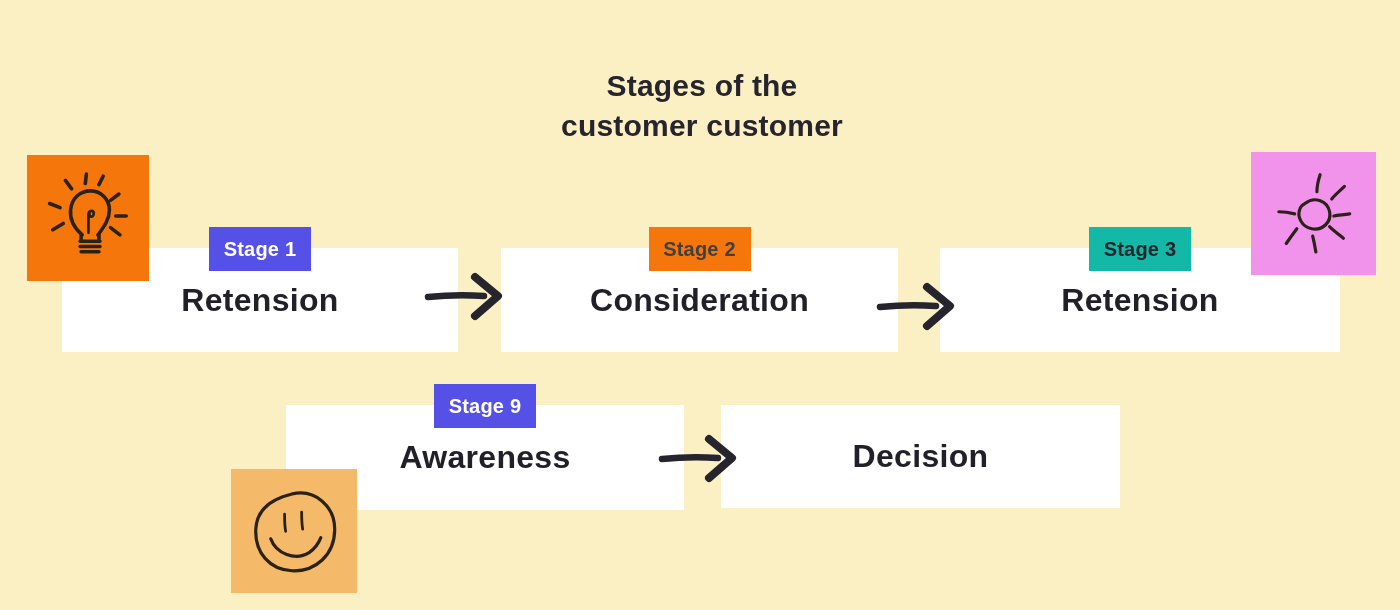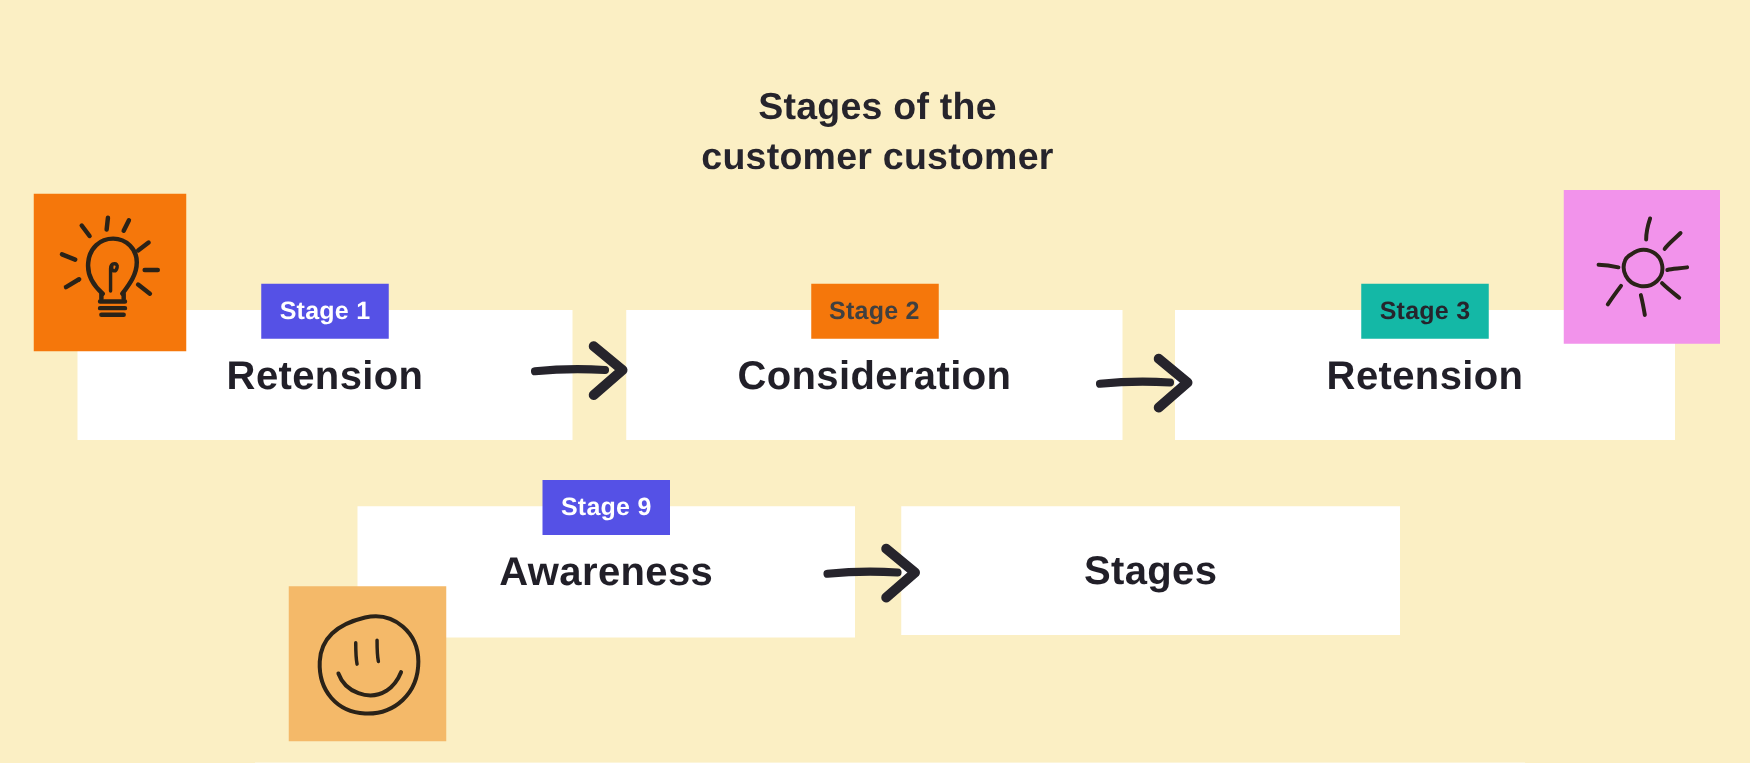--- a/index.html
+++ b/index.html
@@ -150,21 +150,21 @@
   </div>
 
   <div class="card" style="left:286px; top:405px; width:398px; height:105px;">
     <div class="badge badge--indigo">
       <span>Stage 9</span>
     </div>
     <div class="card-label">Awareness</div>
   </div>
 
   <div class="card" style="left:721px; top:405px; width:399px; height:103px;">
-    <div class="card-label">Stages</div>
+    <div class="card-label">Decision</div>
   </div>
 
   <svg class="arrow" style="left:424px; top:268px;" width="88" height="56" viewBox="0 0 88 56" fill="none" stroke="#26242C" stroke-linecap="round" stroke-linejoin="round">
     <path d="M4 29 C24 27 44 27 60 28" stroke-width="6.5"></path>
     <path d="M51 9 L74 28 L51 48" stroke-width="8"></path>
   </svg>
 
   <svg class="arrow" style="left:876px; top:278px;" width="88" height="56" viewBox="0 0 88 56" fill="none" stroke="#26242C" stroke-linecap="round" stroke-linejoin="round">
     <path d="M4 29 C24 27 44 27 60 28" stroke-width="6.5"></path>
     <path d="M51 9 L74 28 L51 48" stroke-width="8"></path>

